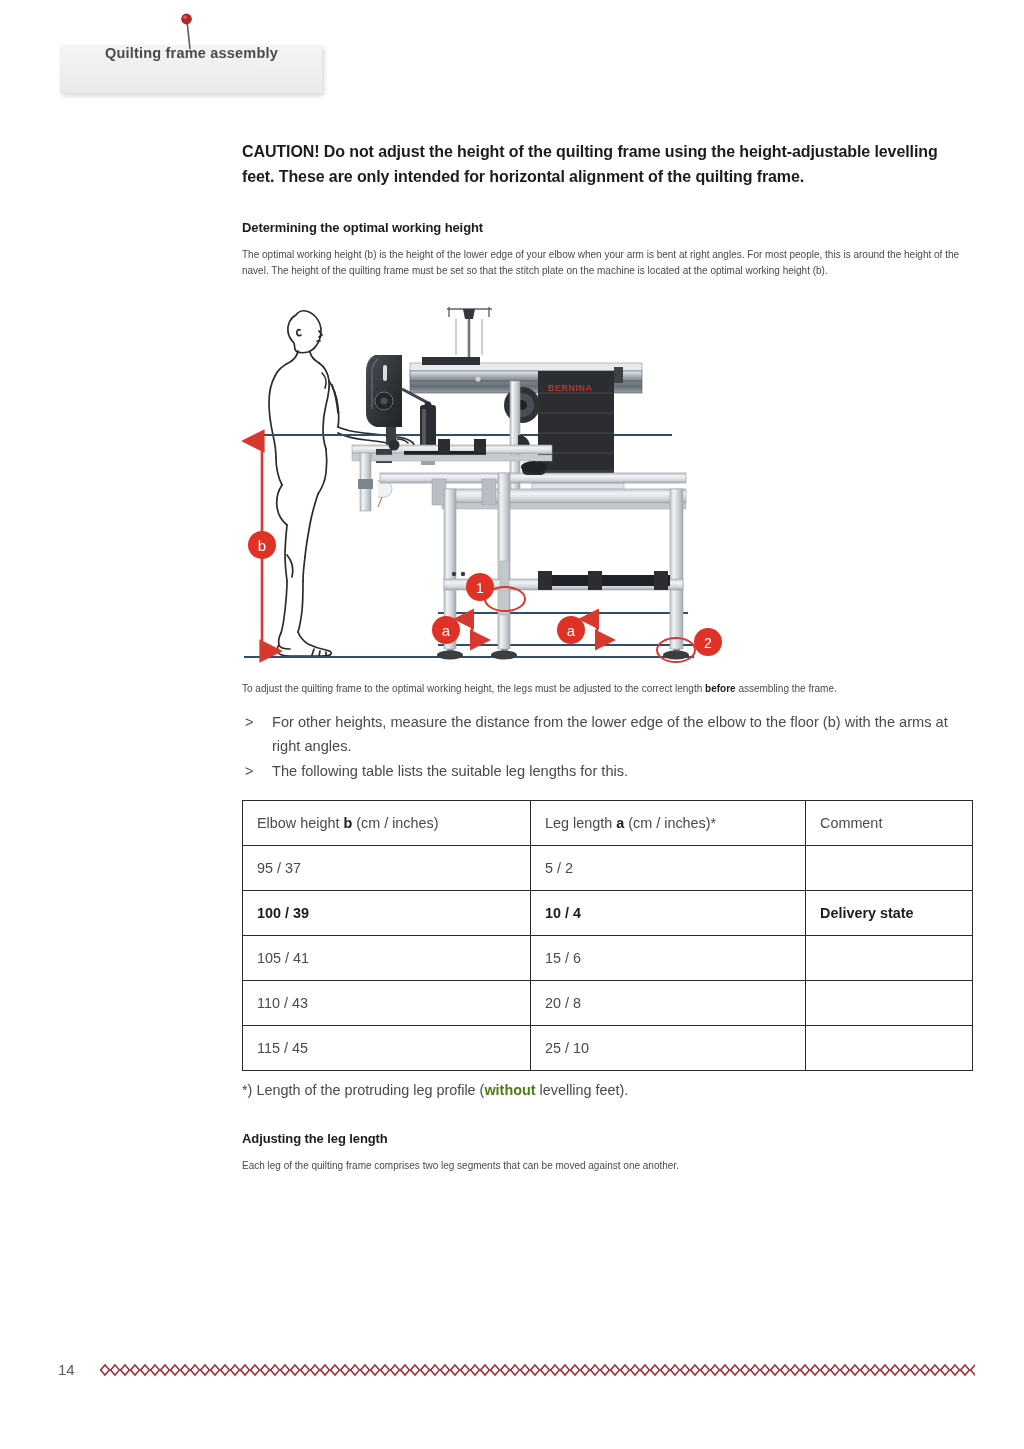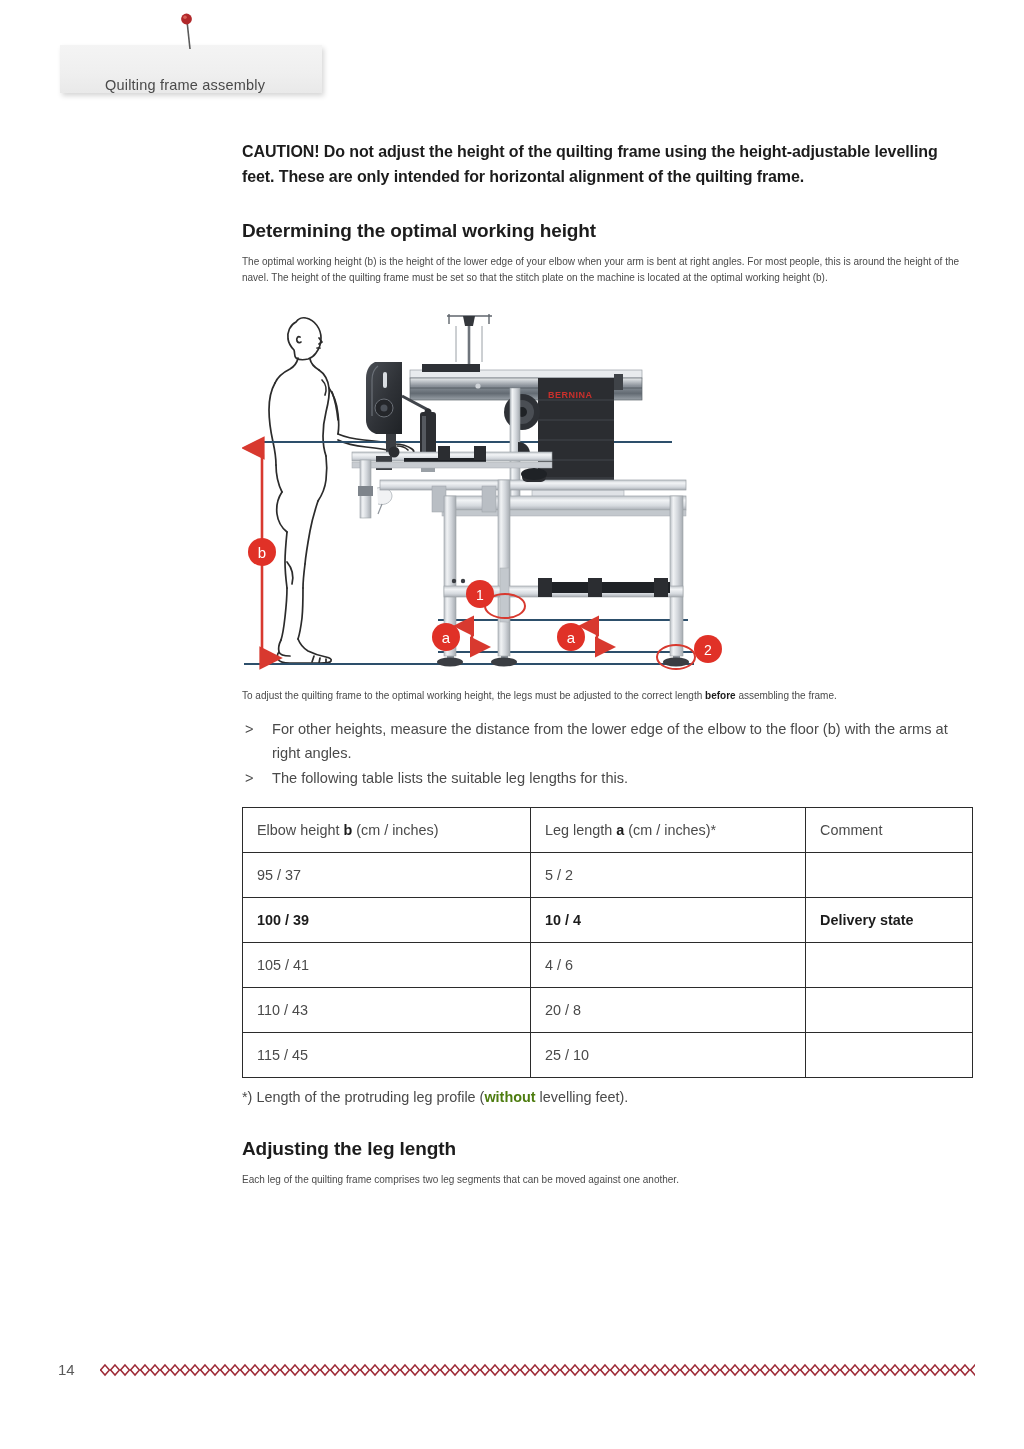--- a/index.html
+++ b/index.html
@@ -19,21 +19,22 @@
   
   #header-tab {
     position: absolute;
     left: 60px;
     top: 45px;
     width: 262px;
     height: 48px;
     background: linear-gradient(180deg, #f4f4f4 0%, #efefef 60%, #e9e9e9 100%);
     box-shadow: 2px 3px 5px rgba(0,0,0,0.16);
     display: flex;
-    align-items: flex-end;
+    align-items: flex-start;
+    font-weight: bold;
   }
   #header-tab .tab-label {
     padding-left: 45px;
     font-size: 14.5px;
     color: #4a4a4a;
     letter-spacing: .2px;
   }
   #pin {
     position: absolute;
     left: 170px;
@@ -53,21 +54,21 @@
   .caution {
     font-size: 16px;
     font-weight: bold;
     color: #1c1c1c;
     line-height: 1.55;
     margin: 0 0 30px 0;
     letter-spacing: -0.1px;
   }
 
   h2.section-head {
-    font-size: 19px;
+    font-size: 13px;
     font-weight: bold;
     color: #1c1c1c;
     margin: 0 0 12px 0;
     letter-spacing: -0.1px;
   }
 
   p.body {
     font-size: 10px;
     line-height: 1.62;
     color: #4a4a4a;
@@ -459,21 +460,21 @@
         <td>5 / 2</td>
         <td></td>
       </tr>
       <tr class="highlight">
         <td>100 / 39</td>
         <td>10 / 4</td>
         <td>Delivery state</td>
       </tr>
       <tr>
         <td>105 / 41</td>
-        <td>4 / 6</td>
+        <td>15 / 6</td>
         <td></td>
       </tr>
       <tr>
         <td>110 / 43</td>
         <td>20 / 8</td>
         <td></td>
       </tr>
       <tr>
         <td>115 / 45</td>
         <td>25 / 10</td>

